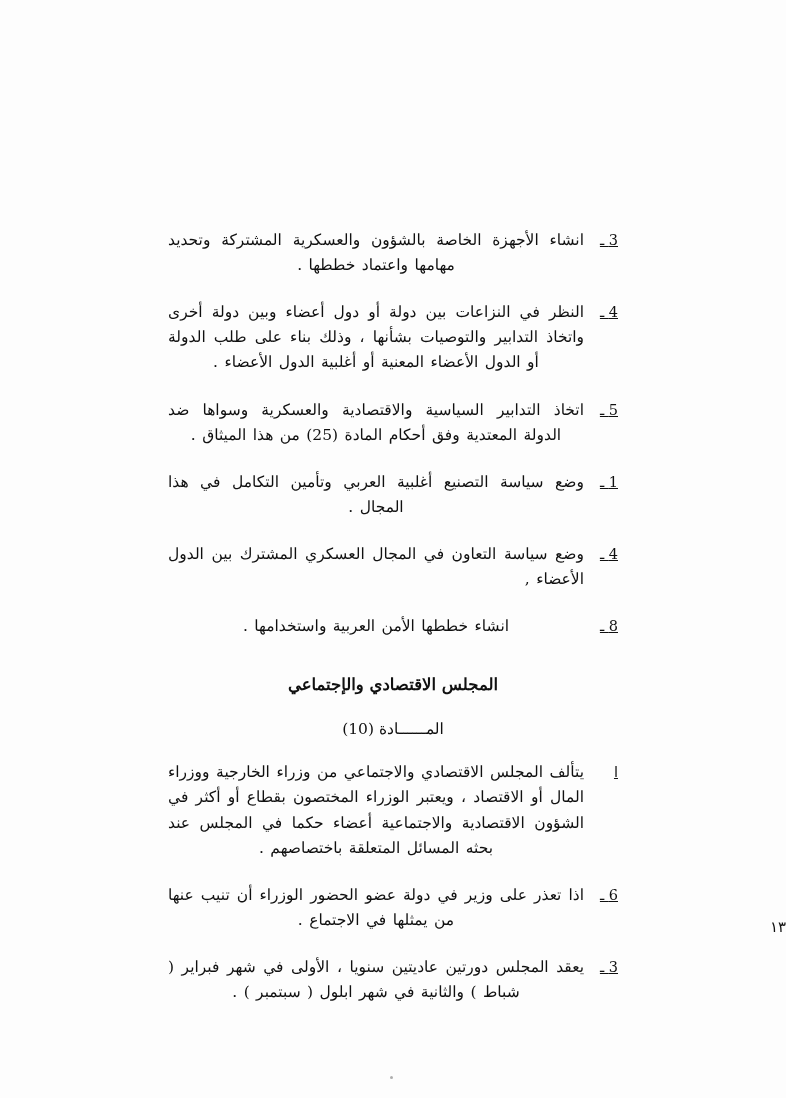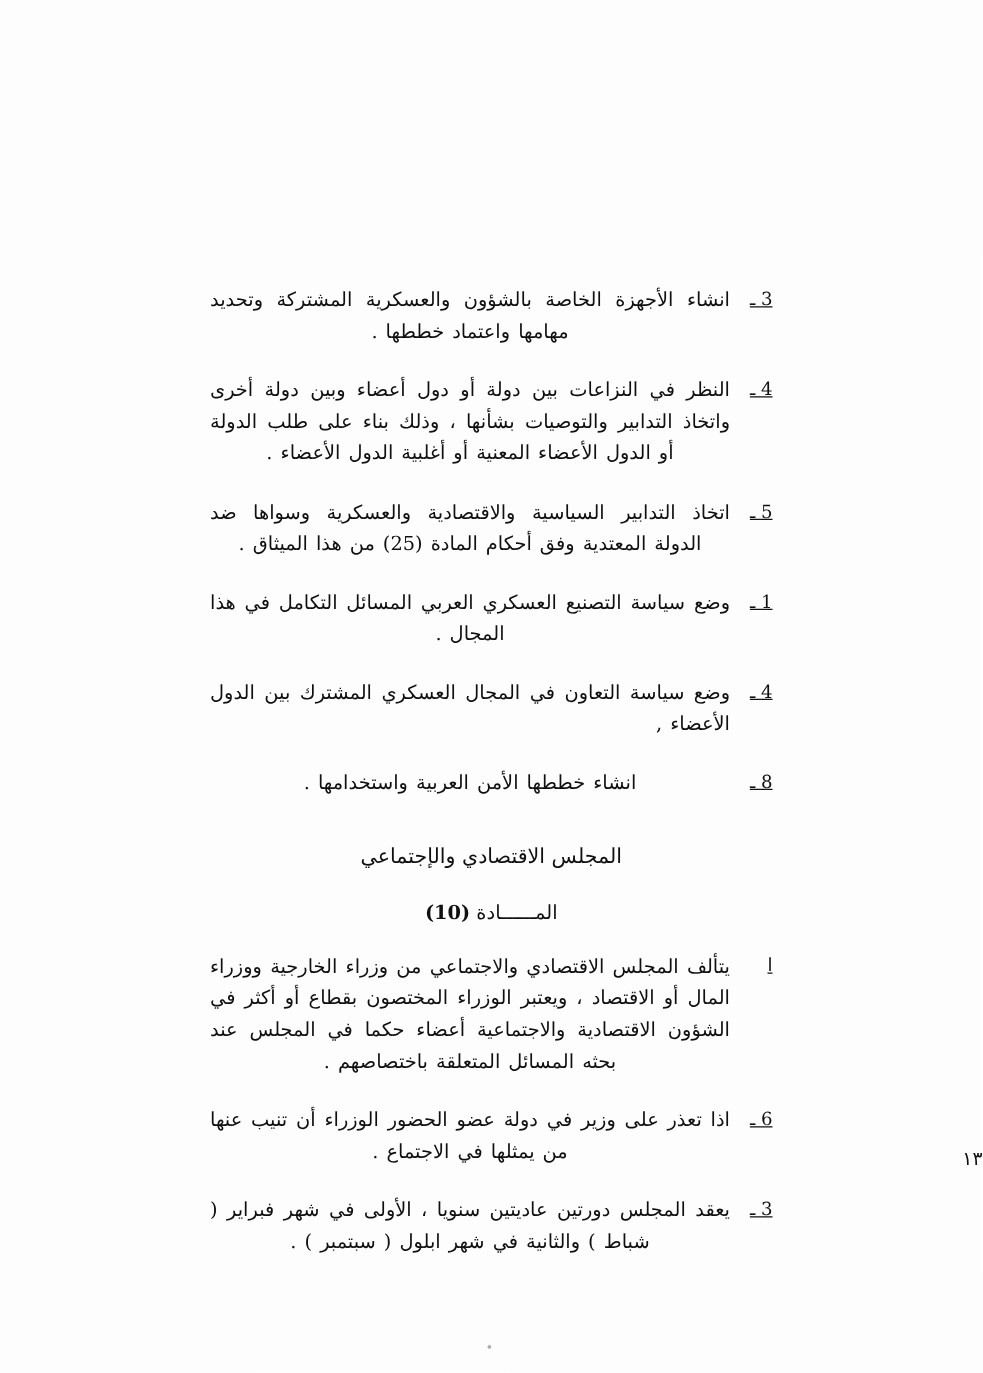--- a/index.html
+++ b/index.html
@@ -48,33 +48,32 @@
     word-spacing: 1.5px;
   }
   .body.last-right {
     text-align-last: right;
   }
   .section-heading {
     margin-top: 36px;
     margin-bottom: 26px;
     text-align: center;
     font-size: 16.5px;
-    font-weight: normal;
+    font-weight: bold;
     letter-spacing: 0.3px;
   }
   .article-label {
     margin-bottom: 22px;
     text-align: center;
     font-size: 15.5px;
     letter-spacing: 0.3px;
   }
   .article-label .num {
     direction: ltr;
     unicode-bidi: embed;
-    font-weight: bold;
   }
   .tight { margin-bottom: 20px; }
   .folio {
     position: absolute;
     left: 0;
     right: 0;
     top: 918px;
     font-size: 15px;
     letter-spacing: 2px;
     font-family: "DejaVu Serif", "Liberation Serif", serif;
@@ -106,21 +105,21 @@
       <div class="body">النظر في النزاعات بين دولة أو دول أعضاء وبين دولة أخرى واتخاذ التدابير والتوصيات بشأنها ، وذلك بناء على طلب الدولة أو الدول الأعضاء المعنية أو أغلبية الدول الأعضاء .</div>
     </div>
 
     <div class="item">
       <div class="marker">5 ـ</div>
       <div class="body">اتخاذ التدابير السياسية والاقتصادية والعسكرية وسواها ضد الدولة المعتدية وفق أحكام المادة (25) من هذا الميثاق .</div>
     </div>
 
     <div class="item">
       <div class="marker">1 ـ</div>
-      <div class="body">وضع سياسة التصنيع العسكري العربي المسائل التكامل في هذا المجال .</div>
+      <div class="body">وضع سياسة التصنيع أغلبية العربي وتأمين التكامل في هذا المجال .</div>
     </div>
 
     <div class="item">
       <div class="marker">4 ـ</div>
       <div class="body last-right">وضع سياسة التعاون في المجال العسكري المشترك بين الدول الأعضاء ,</div>
     </div>
 
     <div class="item tight">
       <div class="marker">8 ـ</div>
       <div class="body">انشاء خططها الأمن العربية واستخدامها .</div>

